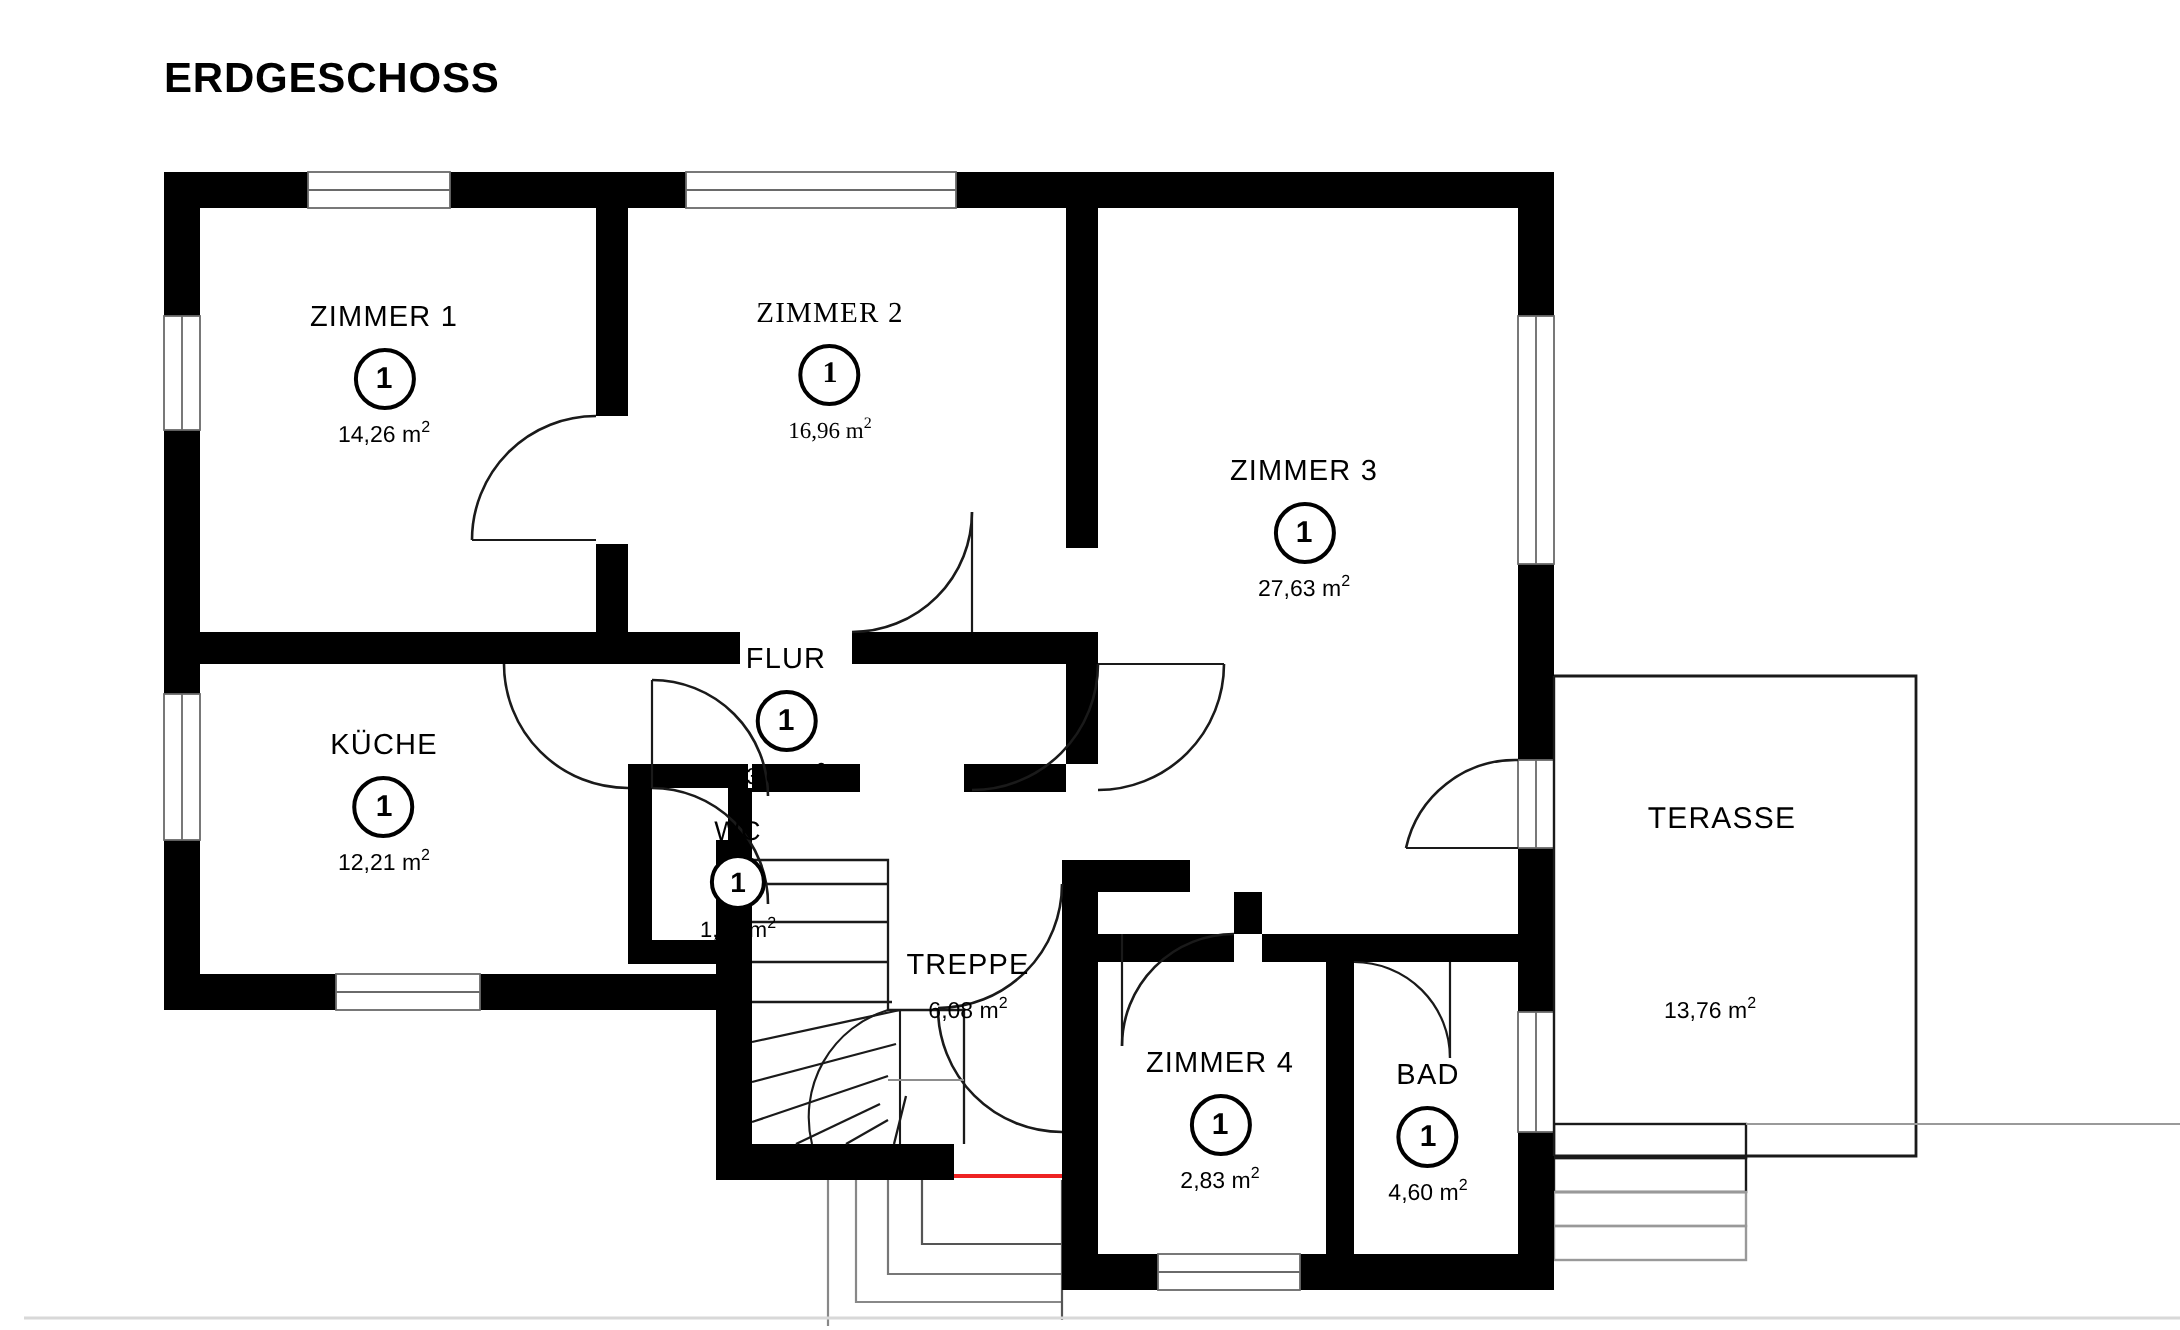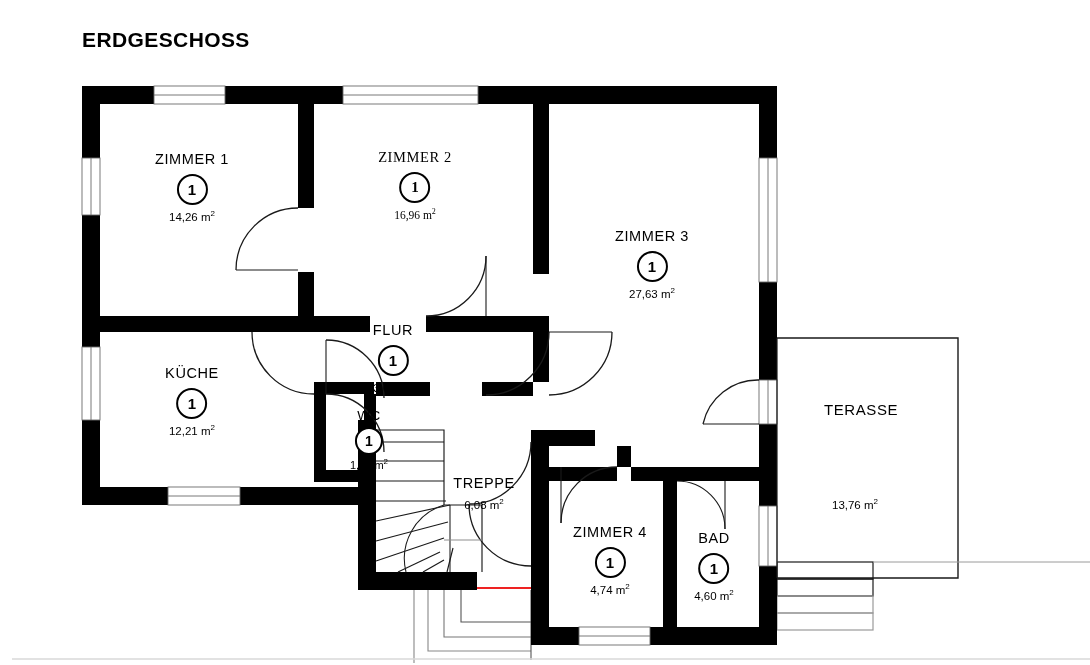--- a/index.html
+++ b/index.html
@@ -300,21 +300,21 @@
 
   <div class="room-label label-compact" style="left:333px; top:409px;padding-left:48px;">
     <div class="room-name" style="font-size:13.5px;">WC</div>
     <div class="room-badge" style="width:28px;height:28px;line-height:24px;font-size:14px;margin:3px auto 3px auto;">1</div>
     <div class="room-area" style="font-size:11px;"><span>1,40</span> <span>m</span><sup>2</sup></div>
   </div>
 
   <div class="room-label" style="left:598px; top:525px;">
     <div class="room-name">ZIMMER 4</div>
     <div class="room-badge">1</div>
-    <div class="room-area"><span>4,74</span> <span>m</span><sup>2</sup></div>
+    <div class="room-area"><span>2,83</span> <span>m</span><sup>2</sup></div>
   </div>
 
   <div class="room-label" style="left:702px; top:531px;">
     <div class="room-name">BAD</div>
     <div class="room-badge">1</div>
     <div class="room-area"><span>4,60</span> <span>m</span><sup>2</sup></div>
   </div>
 
   <div class="room-label" style="left:472px; top:440px;margin-top:36px;">
     <div class="room-name">TREPPE</div>

